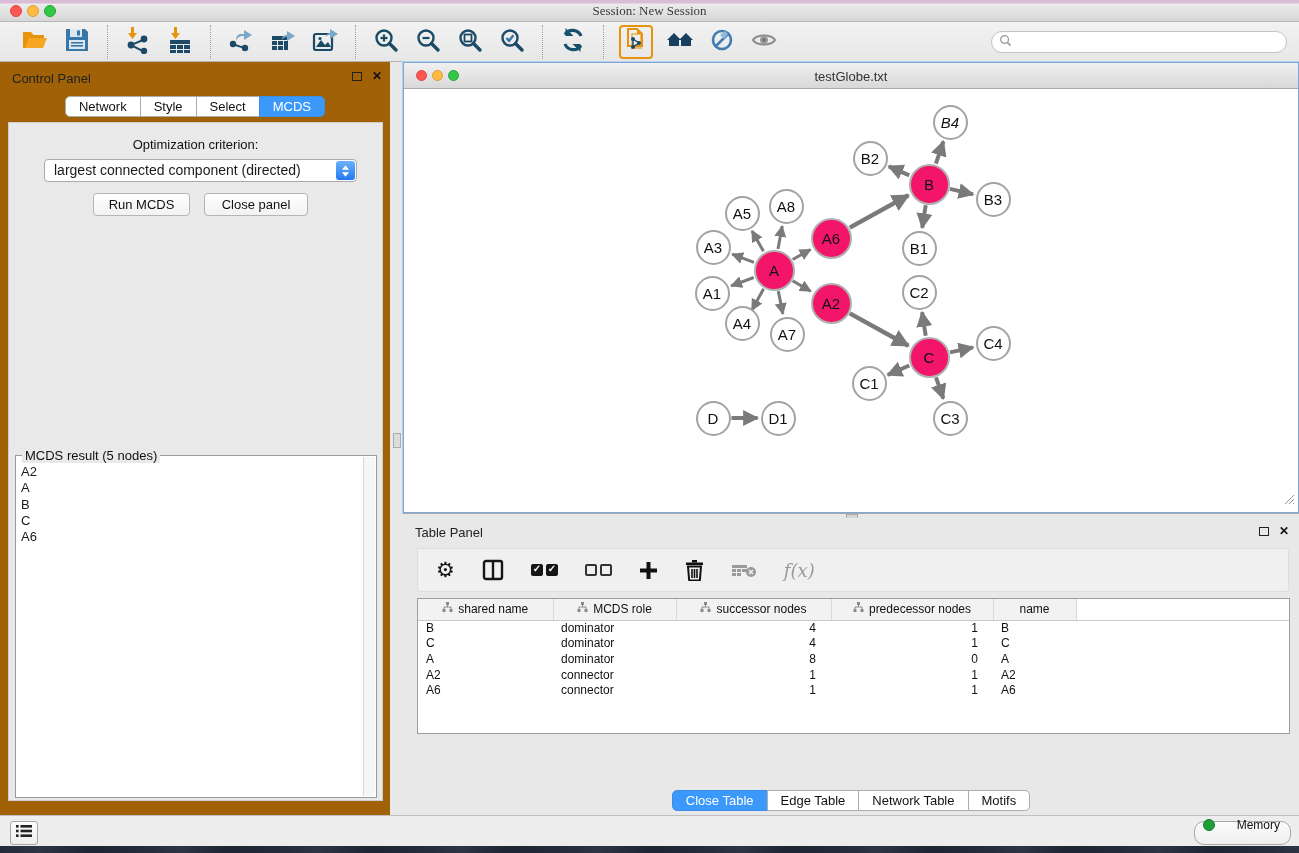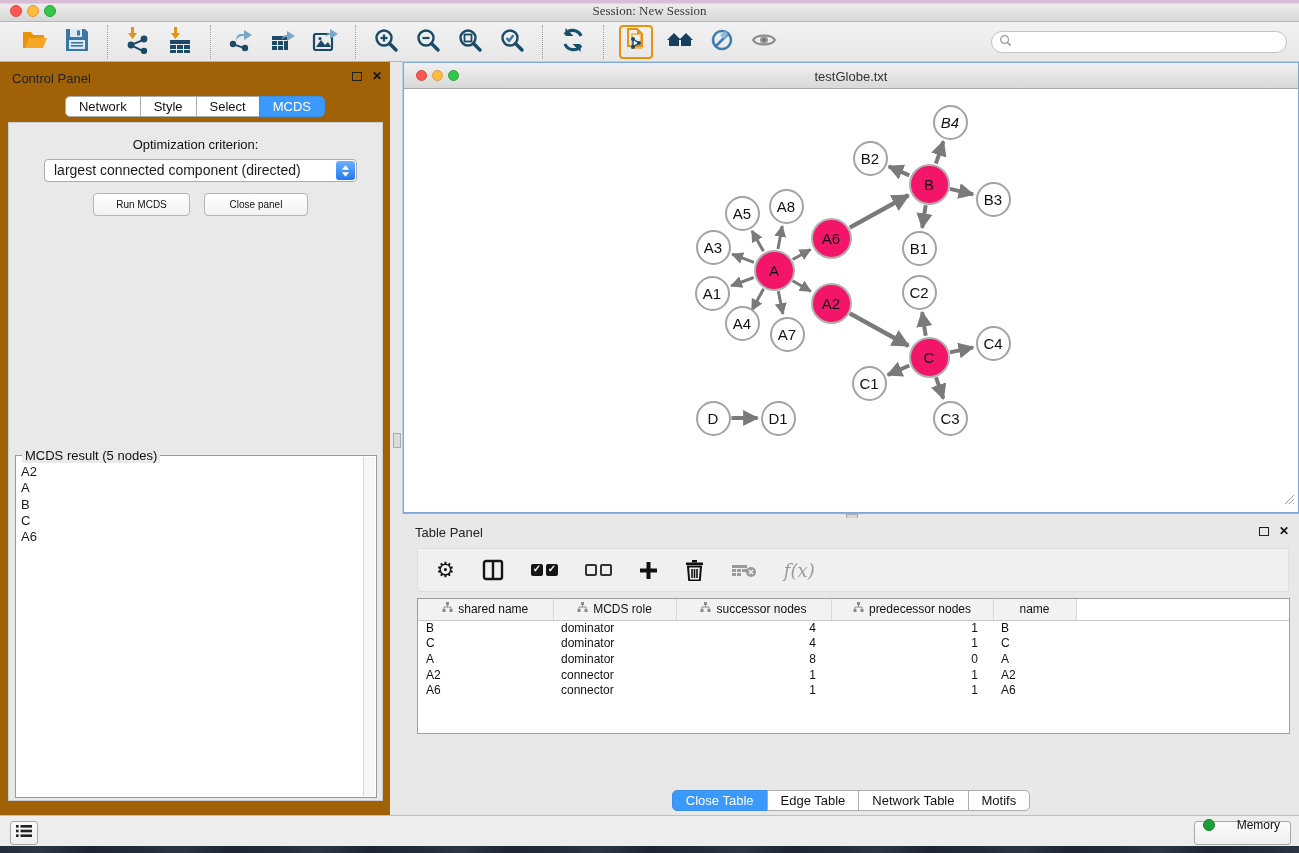--- a/index.html
+++ b/index.html
@@ -56,21 +56,21 @@
   .seg-tab.active { background:#3b99fc; border-color:#3b8fe8; color:#fff; }
   .cp-tabs-row { position:absolute; left:0; right:0; top:34px; }
   .cp-inner { position:absolute; left:8px; right:7px; top:60px; bottom:14px; background:#e9e9e9; border:1px solid #cdcdcd; }
   .opt-label { position:absolute; left:0; right:0; top:14px; text-align:center; font-size:13px; color:#111; }
   .select { position:absolute; left:35px; top:36px; width:313px; height:23px; background:#fff;
     border:1px solid #ababab; border-radius:4px; font-size:14px; line-height:21px; padding-left:9px; }
   .select .stepper { position:absolute; right:1px; top:1px; width:19px; height:19px; border-radius:3px;
     background:linear-gradient(180deg,#6db2fc,#2178f0); display:flex; flex-direction:column; align-items:center; justify-content:center; }
   .select .stepper svg { width:9px; height:7px; }
   .btn { position:absolute; height:23px; background:linear-gradient(180deg,#ffffff,#f2f2f2);
-    border:1px solid #b5b5b5; border-radius:4px; font-size:10px; text-align:center; line-height:21px; color:#111; }
+    border:1px solid #b5b5b5; border-radius:4px; font-size:13px; text-align:center; line-height:21px; color:#111; }
   .mcds-fieldset { position:absolute; left:6px; right:5px; top:332px; height:343px;
     border:1px solid #9a9a9a; background:#fff; }
   .mcds-legend { position:absolute; left:6px; top:-8px; background:#e9e9e9; padding:0 3px; font-size:13px; color:#111; }
   .mcds-list { position:absolute; left:1px; right:13px; top:8px; bottom:1px; font-size:13px; padding-left:4px; overflow:hidden; }
   .mcds-list div { line-height:16.3px; }
   .mcds-scroll { position:absolute; right:1px; top:1px; bottom:1px; width:12px; background:#f6f6f6; border-left:1px solid #d8d8d8; }
 
   
   .net-titlebar { position:relative; height:26px; background:linear-gradient(180deg,#f0f0f0,#d8d8d8); border-bottom:1px solid #aaa; }
   .net-titlebar .tl { top:7px; width:11px; height:11px; }
@@ -103,21 +103,21 @@
   table.data th.filler { background:#fff; border-right:none; }
   table.data td { height:15.6px; padding:0 8px; color:#111; white-space:nowrap; overflow:hidden; }
   td.al { text-align:left; } td.ar { text-align:right; padding-right:15px !important; }
   .tp-tabs-row { position:absolute; left:0; right:0; bottom:4px; }
 
   
   .status-list-btn { position:absolute; left:10px; top:5px; width:28px; height:24px;
     background:linear-gradient(180deg,#fbfbfb,#eee); border:1px solid #a8a8a8; border-radius:3px;
     display:flex; align-items:center; justify-content:center; }
   .memory-btn { position:absolute; right:8px; top:5px; height:24px; padding:0 10px 16px 8px;
-    background:linear-gradient(180deg,#fbfbfb,#efefef); border:1px solid #a8a8a8; border-radius:3px;
+    background:linear-gradient(180deg,#fbfbfb,#efefef); border:1px solid #a8a8a8; border-radius:10px;
     display:flex; align-items:center; gap:22px; font-size:12px; color:#111; }
   .mem-dot { width:12px; height:12px; border-radius:50%; background:#1d9e39; border:1px solid #158029; }
 </style>
 </head>
 <body>
 
 <div class="app">
 
   <div class="titlebar">
     <span class="tl red"></span>

